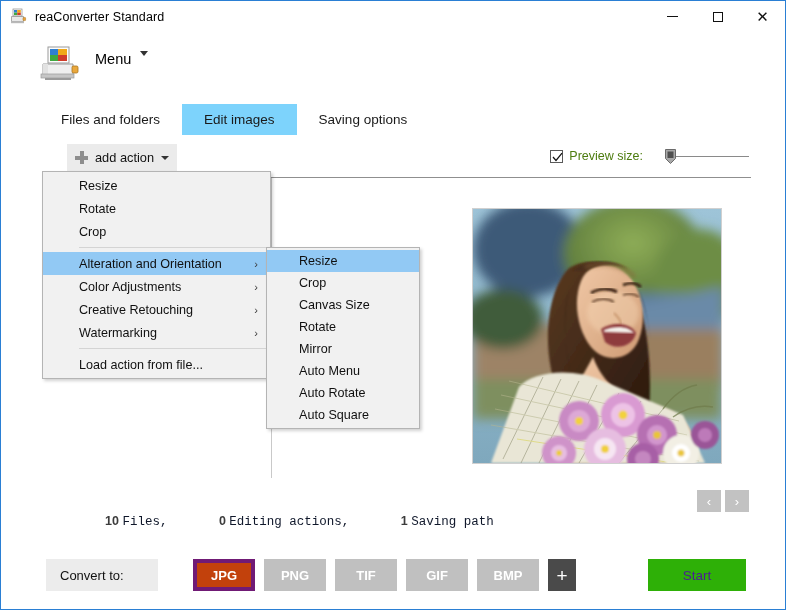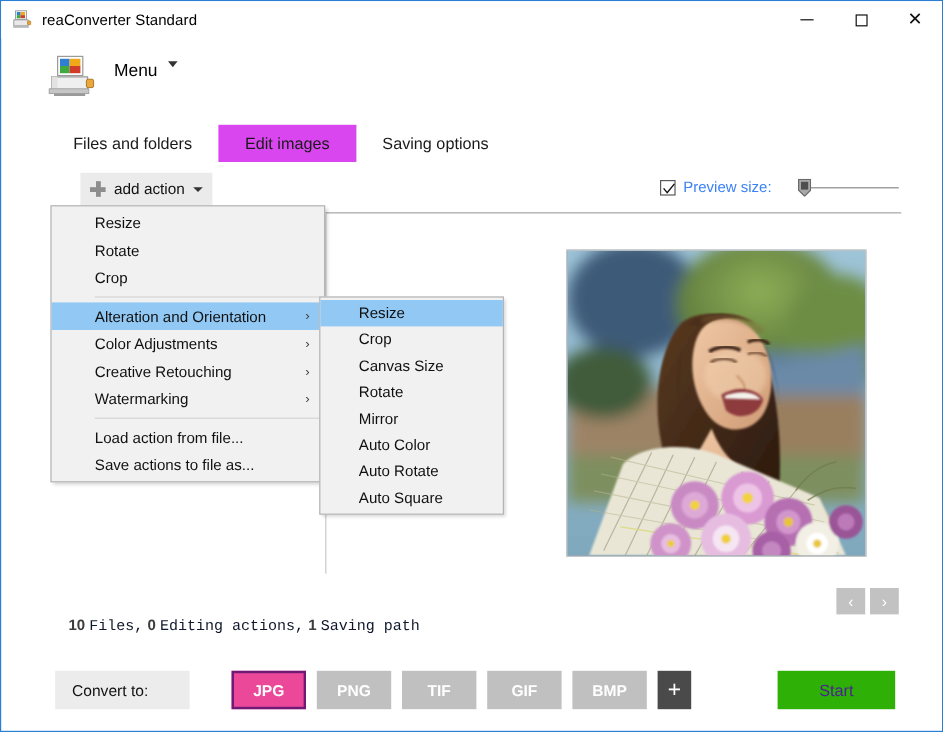--- a/index.html
+++ b/index.html
@@ -86,21 +86,21 @@
     width: 784px; height: 31px;
     display: flex;
   }
   .tab {
     height: 31px;
     display: flex; align-items: center; justify-content: center;
     font-size: 13.5px;
     color: #1a1a1a;
     padding: 0 22px;
   }
-  .tab.active { background: #d946ef; }
+  .tab.active { background: #7dd3fc; }
   .tab-files { margin-left: 38px; }
 
   
   .toolbar {
     position: absolute; left: 0; top: 143px;
     width: 784px; height: 28px; margin-left: 28px;
   }
   .add-action {
     position: absolute; left: 38px; top: 0;
     height: 27px; width: 110px;
@@ -135,21 +135,21 @@
   }
   .checkbox {
     width: 13px; height: 13px;
     border: 1px solid #5a5a5a;
     background: #fff;
     position: relative;
     box-sizing: border-box;
     margin-right: 6px;
   }
   .checkbox svg { position: absolute; left: 1px; top: 1px; }
-  .preview-label { font-size: 12.5px; color: #3b82f6; }
+  .preview-label { font-size: 12.5px; color: #4d7c0f; }
   .slider {
     position: relative;
     width: 86px; height: 16px;
     margin-left: 22px;
   }
   .slider-track {
     position: absolute; left: 6px; top: 8px;
     width: 78px; height: 1px;
     background: #8a8a8a;
   }
@@ -229,21 +229,21 @@
     font-size: 12.6px; color: #101010;
     padding-left: 32px;
   }
   .smi.sel { background: #92c9f4; }
 
   
   .status {
     position: absolute; left: 56px; top: 513px;
     font-size: 12.5px; color: #8a8a8a;
   }
-  .status b { color: #3c3c3c; font-weight: bold; }
+  .status b { color: #3c3c3c; font-weight: bold; margin-left: 48px; }
   .status span.lbl { color: #0f172a; font-family: Liberation Mono, monospace; }
 
   
   .navs {
     position: absolute; right: 36px; top: 489px;
     display: flex; gap: 4px;
   }
   .nav-btn {
     width: 24px; height: 22px;
     background: #c2c2c2;
@@ -269,22 +269,22 @@
   }
   .fmt {
     width: 62px; height: 32px;
     background: #c0c0c0;
     color: #ffffff;
     display: flex; align-items: center; justify-content: center;
     font-size: 13px; font-weight: bold;
     box-sizing: border-box;
   }
   .fmt.active {
-    background: #ec4899;
-    border: 2px solid #701a75;
+    background: #c2410c;
+    border: 4px solid #701a75;
   }
   .fmt-add {
     width: 28px; height: 32px;
     background: #4a4a4a;
     color: #fff;
     display: flex; align-items: center; justify-content: center;
     font-size: 19px; line-height: 1;
   }
   .start-btn {
     position: absolute; left: 647px; top: 558px;
@@ -535,32 +535,29 @@
       <span class="arrow">›</span>
     </div>
     <div class="mi">
       <span>Watermarking</span>
       <span class="arrow">›</span>
     </div>
     <div class="mi-sep"></div>
     <div class="mi">
       <span>Load action from file...</span>
     </div>
-    <div class="mi">
-      <span>Save actions to file as...</span>
-    </div>
   </div>
 
   <div class="submenu">
     <div class="smi sel">Resize</div>
     <div class="smi">Crop</div>
     <div class="smi">Canvas Size</div>
     <div class="smi">Rotate</div>
     <div class="smi">Mirror</div>
-    <div class="smi">Auto Color</div>
+    <div class="smi">Auto Menu</div>
     <div class="smi">Auto Rotate</div>
     <div class="smi">Auto Square</div>
   </div>
 
   <div class="status">
     <b>10</b>
     <span class="lbl">Files,</span>
     <b>0</b>
     <span class="lbl">Editing actions,</span>
     <b>1</b>

